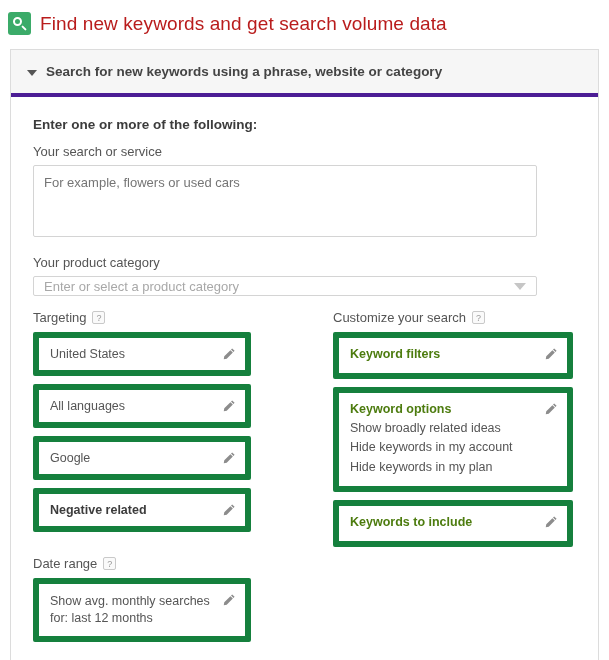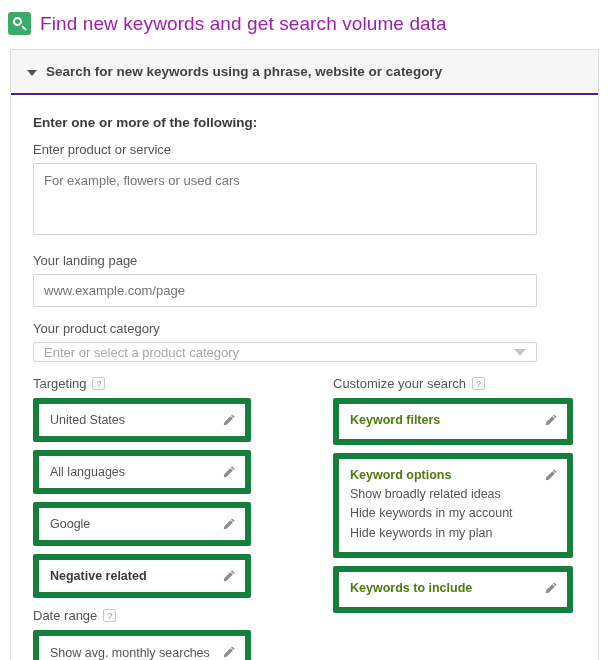--- a/index.html
+++ b/index.html
@@ -50,37 +50,37 @@
     width: 6px;
     height: 2px;
     background: #ffffff;
     transform: rotate(45deg);
     left: 13px;
     top: 15px;
     border-radius: 1px;
   }
   .page-title {
     font-size: 19px;
-    color: #a21caf;
+    color: #b91c1c;
     font-weight: normal;
     letter-spacing: .1px;
   }
 
   
   .panel {
     margin: 4px 10px 0 10px;
     border: 1px solid #dcdcdc;
     border-bottom: none;
     background: #fff;
     height: 612px;
     overflow: hidden;
   }
   .panel-head {
     background: #f6f6f6;
-    border-bottom: 2px solid #4c1d95;
+    border-bottom: 4px solid #4c1d95;
     padding: 14px 16px;
     display: flex;
     align-items: center;
     gap: 9px;
     cursor: pointer;
   }
   .caret {
     width: 0; height: 0;
     border-left: 5px solid transparent;
     border-right: 5px solid transparent;
@@ -208,21 +208,21 @@
   .pencil {
     position: absolute;
     right: 9px;
     top: 9px;
     width: 14px;
     height: 14px;
     cursor: pointer;
   }
   .pencil svg { display: block; }
 
-  .date-head { margin-top: 10px; }
+  .date-head { margin-top: 24px; }
 </style>
 </head>
 <body>
 
 <div id="page">
 
   <div class="page-header">
     <span class="search-badge">
       <span class="glass"></span>
         <span class="handle"></span>
@@ -235,28 +235,24 @@
     <div class="panel-head">
       <span class="caret"></span>
       <span class="panel-head-label">Search for new keywords using a phrase, website or category</span>
     </div>
 
     <div class="panel-body">
 
       <div class="section-title">Enter one or more of the following:</div>
 
       <div class="field-group">
-        <div class="field-label">Enter product or service</div>
+        <div class="field-label">Your search or service</div>
         <textarea class="input-box" placeholder="For example, flowers or used cars" style=""></textarea>
       </div>
 
-      <div class="field-group">
-        <div class="field-label">Your landing page</div>
-        <input class="input-box" type="text" placeholder="www.example.com/page" style="">
-      </div>
 
       <div class="field-group">
         <div class="field-label">Your product category</div>
         <div class="select-box">
           <span>Enter or select a product category</span>
           <span class="select-arrow"></span>
         </div>
       </div>
 
       <div class="cols">

